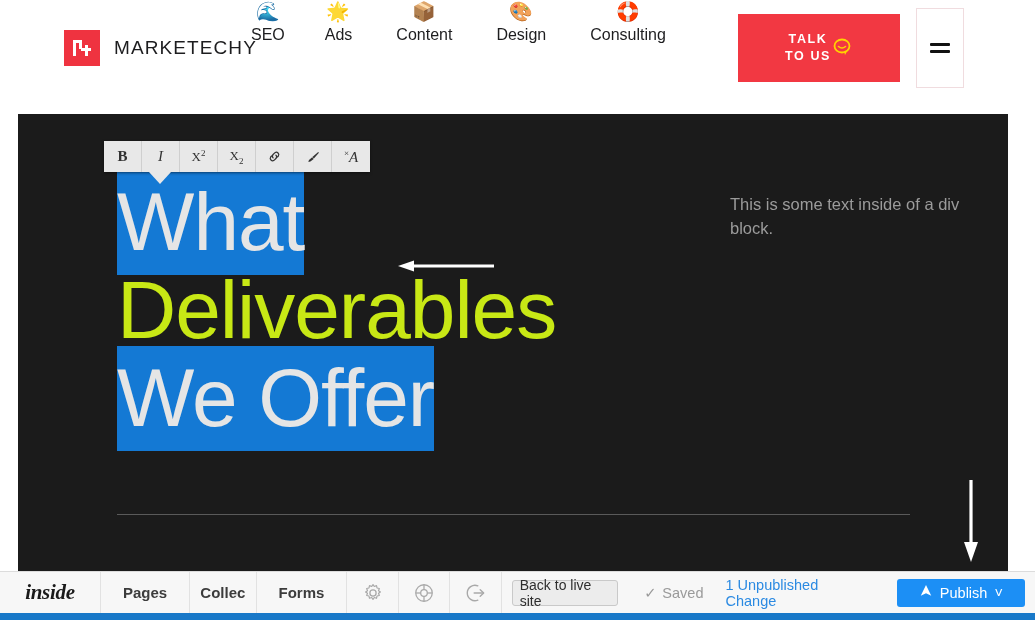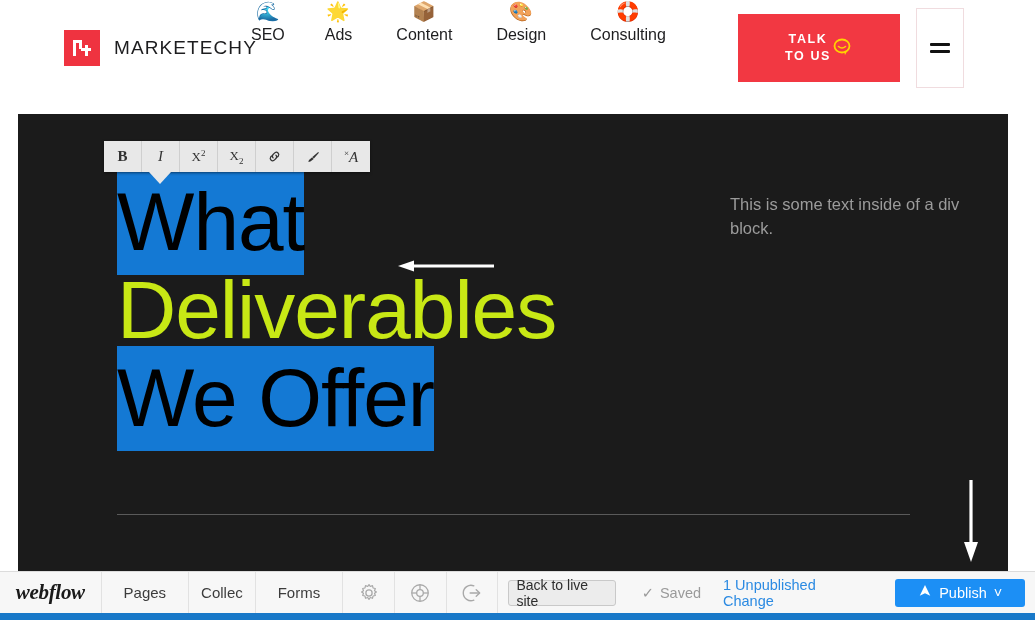--- a/index.html
+++ b/index.html
@@ -90,21 +90,21 @@
   .arrow-v{ position:absolute; left:936px; top:364px; width:34px; height:86px; z-index:6; }
 
   
   .headline{
     position:absolute; left:99px; top:64px; width:640px;
     font-size:82px; line-height:88px; font-weight:400;
     letter-spacing:-1px;
   }
   .hl-line{ display:block; }
   .hl-sel{
-    background:#1479d4; color:#000000;
+    background:#1479d4; color:#e5e5e5;
     box-decoration-break:clone; -webkit-box-decoration-break:clone;
     padding:6px 0 8px 0;
   }
   .hl-green{ color:#c8e815; }
 
   .side-text{
     position:absolute; left:712px; top:78px; width:230px;
     color:#9b9b9b; font-size:16.5px; line-height:24px;
   }
 
@@ -121,21 +121,21 @@
   }
   .wf-logo{
     width:106px; display:flex; align-items:center; justify-content:center;
     font-family:"Liberation Serif", serif; font-style:italic; font-weight:bold;
     font-size:21px; color:#1a1a1a; border-right:1px solid #e2e2e2; cursor:pointer;
     letter-spacing:-0.3px;
   }
   .wf-tab{
     display:flex; align-items:center; justify-content:center;
     padding:0 22px; font-size:15px; color:#3c3c3c;
-    border-right:1px solid #e2e2e2; cursor:pointer; white-space:nowrap;
+    border-right:1px solid #e2e2e2; cursor:pointer; white-space:nowrap;font-weight:bold;
   }
   .wf-tab.narrow{ padding:4px 16px; width:68px; overflow:hidden; }
   .wf-ico{
     width:54px; display:flex; align-items:center; justify-content:center;
     border-right:1px solid #e2e2e2; cursor:pointer;
   }
   .wf-spacer{ flex:1 1 auto; display:flex; align-items:center; }
   .live-btn{
     margin-left:10px; height:26px; padding:0 7px; background:#ececec;
     border:1px solid #c9c9c9; border-radius:3px; font-size:14px;
@@ -267,21 +267,21 @@
 
     <div class="hr-line"></div>
 
     <svg class="arrow-v" viewBox="0 0 34 86">
       <line x1="17" y1="2" x2="17" y2="68" stroke="#ffffff" stroke-width="3.2"></line>
       <path d="M17 84 L10 64 L24 64 Z" fill="#ffffff"></path>
     </svg>
   </div>
 
   <div class="wf-bar">
-    <div class="wf-logo">webflow</div>
+    <div class="wf-logo">inside</div>
 
     <div class="wf-tab">Pages</div>
     <div class="wf-tab narrow">Collec</div>
     <div class="wf-tab">Forms</div>
 
     <div class="wf-ico">
       <svg width="22" height="22" viewBox="0 0 24 24" aria-hidden="true">
         <path d="M12 8.6 a3.4 3.4 0 1 0 0 6.8 a3.4 3.4 0 1 0 0 -6.8 z" fill="none" stroke="#a9a9a9" stroke-width="1.4"></path>
         <path d="M12 2.8 l1.4 2.1 2.4 -.9 .6 2.5 2.5 .6 -.9 2.4 2.1 1.4 -2.1 1.4 .9 2.4 -2.5 .6 -.6 2.5 -2.4 -.9 -1.4 2.1 -1.4 -2.1 -2.4 .9 -.6 -2.5 -2.5 -.6 .9 -2.4 -2.1 -1.4 2.1 -1.4 -.9 -2.4 2.5 -.6 .6 -2.5 2.4 .9 z" fill="none" stroke="#a9a9a9" stroke-width="1.3" stroke-linejoin="round"></path>
       </svg>

